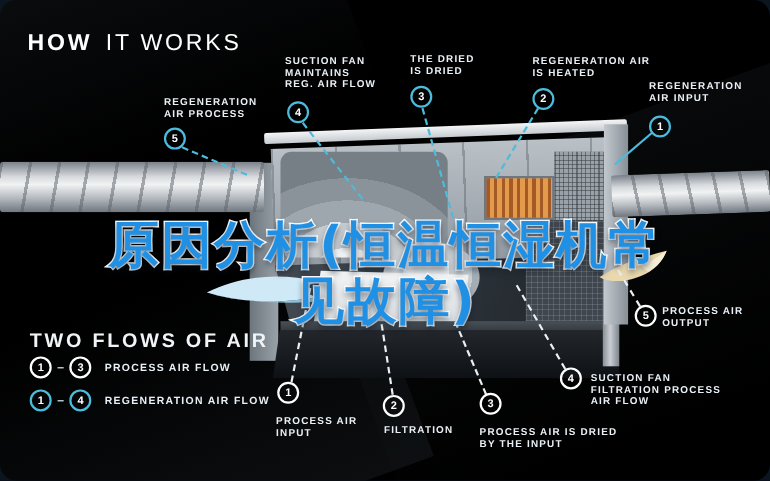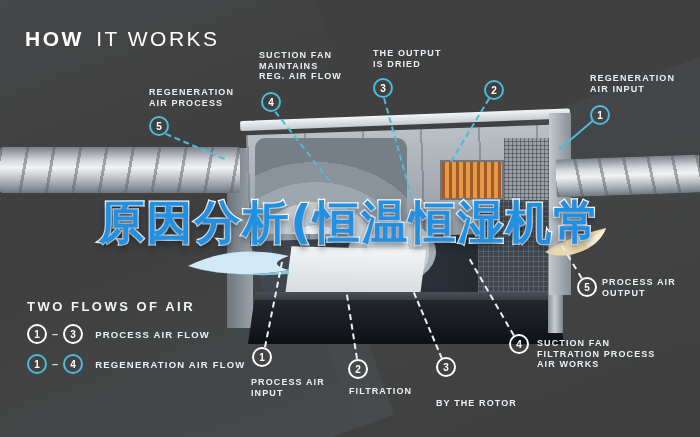--- a/index.html
+++ b/index.html
@@ -62,37 +62,37 @@
   .num.teal{border-color:var(--accent,#4cbbdc);}
   .c-label{position:absolute;z-index:8;font-size:9px;font-weight:bold;letter-spacing:1.1px;
     line-height:10.5px;color:var(--label,#e9f0f5);white-space:nowrap;}
 
   
   .title{position:absolute;left:25px;top:27px;z-index:8;color:#fff;font-size:21px;letter-spacing:2.5px;white-space:nowrap;}
   .title .bold{font-weight:800;}
   .title .light{font-weight:300;margin-left:4px;}
 
   
-  .legend-title{position:absolute;left:27px;top:299px;z-index:8;color:#f0f4f7;font-size:13px;font-weight:600;letter-spacing:2.5px;white-space:nowrap;}
+  .legend-title{position:absolute;left:27px;top:299px;z-index:8;color:#f0f4f7;font-size:18px;font-weight:600;letter-spacing:2.5px;white-space:nowrap;}
   .legend-row{position:absolute;left:27px;z-index:8;display:flex;align-items:center;}
   .legend-row .num{position:static;flex:0 0 auto;}
   .legend-row .dash{color:#cfe2ec;font-weight:bold;margin:0 5px;font-size:11px;}
   .legend-row .lg-label{margin-left:12px;font-size:9.5px;font-weight:bold;letter-spacing:1.2px;color:var(--label,#e9f0f5);white-space:nowrap;}
 
   
   .overlay{position:absolute;left:0;width:700px;z-index:9;text-align:center;
     font-family:"DejaVu Sans",sans-serif;font-weight:bold;font-size:46px;line-height:50px;letter-spacing:2px;
     color:var(--overlay,#2090e4);-webkit-text-stroke:2.5px #ffffff;paint-order:stroke fill;
     text-shadow:0 4px 6px rgba(5,20,35,.55);white-space:nowrap;}
   .ov1{top:146px;} .ov2{top:197px;} .ov3{top:248px;}
 </style>
 </head>
 <body>
 
-<div class="canvas" style="background: #404040;">
+<div class="canvas" style="background: #000000; border-radius: 15px;">
 
   <div class="streak s1"></div>
   <div class="streak s2"></div>
   <div class="streak s3"></div>
 
   <div class="mpart m-left-wall"></div>
   <div class="mpart m-interior"></div>
   <div class="mpart m-fan-housing"></div>
   <div class="mpart m-heater"></div>
   <div class="mpart m-honeycomb"></div>
@@ -141,25 +141,29 @@
   <div class="num teal" style="left:149px;top:116px">5</div>
 
   <div class="c-label" style="left:259px;top:50px">
     <span>SUCTION FAN</span><br>
     <span>MAINTAINS</span><br>
     <span>REG. AIR FLOW</span>
   </div>
   <div class="num teal" style="left:261px;top:92px">4</div>
 
   <div class="c-label" style="left:373px;top:48px">
-    <span>THE OUTPUT</span><br>
+    <span>THE DRIED</span><br>
     <span>IS DRIED</span>
   </div>
   <div class="num teal" style="left:373px;top:78px">3</div>
 
+  <div class="c-label" style="left:484px;top:50px">
+    <span>REGENERATION AIR</span><br>
+    <span>IS HEATED</span>
+  </div>
   <div class="num teal" style="left:484px;top:80px">2</div>
 
   <div class="c-label" style="left:590px;top:73px">
     <span>REGENERATION</span><br>
     <span>AIR INPUT</span>
   </div>
   <div class="num teal" style="left:590px;top:105px">1</div>
 
   <div class="num" style="left:252px;top:347px">1</div>
   <div class="c-label" style="left:251px;top:377px">
@@ -167,29 +171,29 @@
     <span>INPUT</span>
   </div>
 
   <div class="num" style="left:348px;top:359px">2</div>
   <div class="c-label" style="left:349px;top:386px">
     <span>FILTRATION</span>
   </div>
 
   <div class="num" style="left:436px;top:357px">3</div>
   <div class="c-label" style="left:436px;top:387px">
-    <br>
-    <span>BY THE ROTOR</span>
+    <span>PROCESS AIR IS DRIED</span><br>
+    <span>BY THE INPUT</span>
   </div>
 
   <div class="num" style="left:509px;top:334px">4</div>
   <div class="c-label" style="left:537px;top:338px">
     <span>SUCTION FAN</span><br>
     <span>FILTRATION PROCESS</span><br>
-    <span>AIR WORKS</span>
+    <span>AIR FLOW</span>
   </div>
 
   <div class="num" style="left:577px;top:277px">5</div>
   <div class="c-label" style="left:602px;top:277px">
     <span>PROCESS AIR</span><br>
     <span>OUTPUT</span>
   </div>
 
   <div class="legend-title">TWO FLOWS OF AIR</div>
   <div class="legend-row" style="top:324px">
@@ -199,14 +203,15 @@
     <span class="lg-label">PROCESS AIR FLOW</span>
   </div>
   <div class="legend-row" style="top:354px">
     <div class="num teal">1</div>
     <span class="dash">–</span>
     <div class="num teal">4</div>
     <span class="lg-label">REGENERATION AIR FLOW</span>
   </div>
 
   <div class="overlay ov2">原因分析(恒温恒湿机常</div>
+  <div class="overlay ov3">见故障)</div>
 
 </div>
 
 </body></html>

